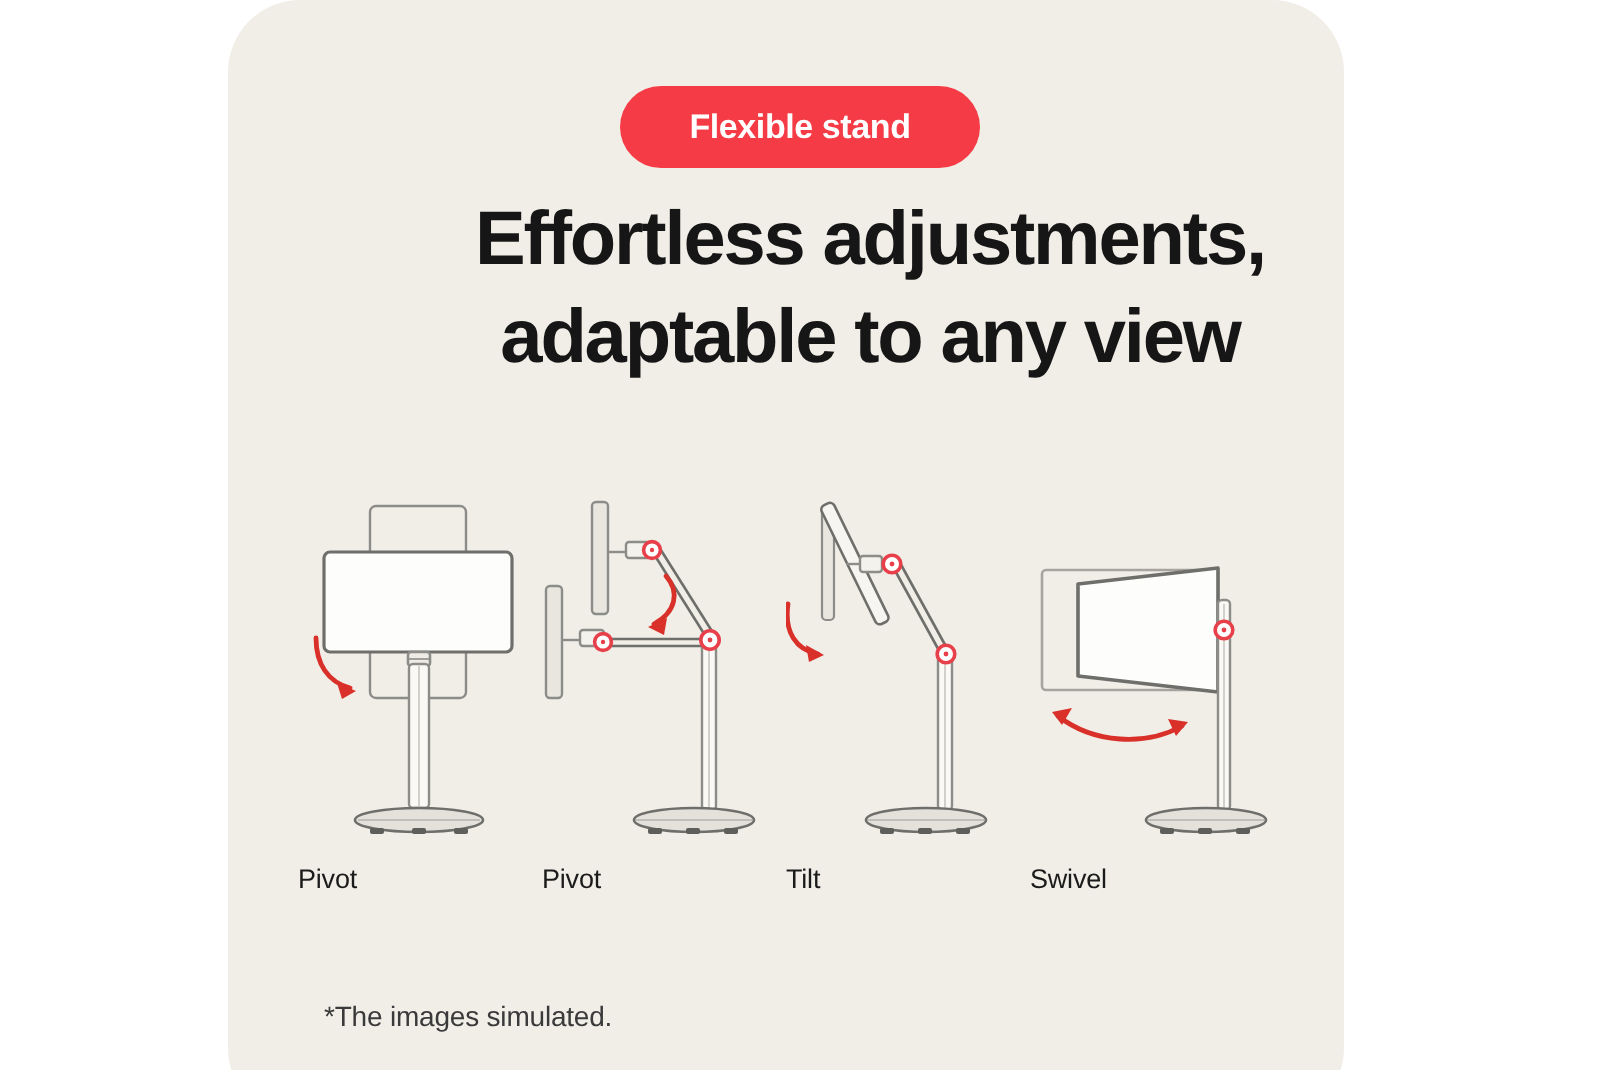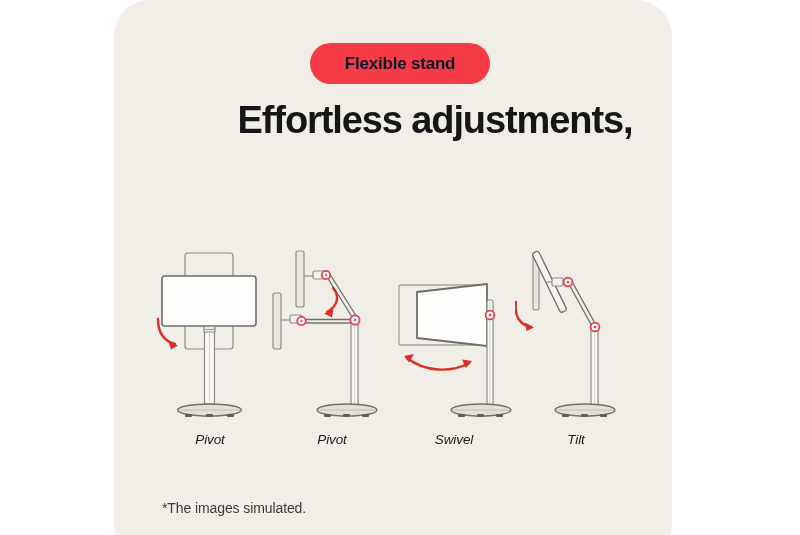--- a/index.html
+++ b/index.html
@@ -9,35 +9,35 @@
     overflow:hidden;position:relative;
   }
   .card{
     position:absolute;left:114px;top:0;width:558px;height:560px;
     background:#F1EEE8;border-radius:36px;overflow:hidden;
   }
   .badge{
     position:absolute;left:196px;top:43px;width:180px;height:41px;
     background:#F53B45;border-radius:21px;
     display:flex;align-items:center;justify-content:center;
-    color:#0f172a;font-size:17px;font-weight:600;letter-spacing:-0.2px;
+    color:#ffffff;font-size:17px;font-weight:600;letter-spacing:-0.2px;
   }
   .headline{
     position:absolute;left:0;top:96px;width:642px;
     text-align:center;color:#161616;
     font-size:38px;font-weight:700;line-height:49px;letter-spacing:-1.1px;
   }
   .headline .l2{display:block;}
   .figures{
     position:absolute;left:0;top:240px;width:558px;height:212px;
     display:flex;align-items:flex-end;justify-content:center;
   }
   .fig{
     width:122px;height:212px;position:relative;
-    display:flex;flex-direction:column;align-items:center;justify-content:flex-end;font-style:italic;
+    display:flex;flex-direction:column;align-items:flex-start;justify-content:flex-end;
   }
   .fig .art{position:absolute;left:0;top:0;width:122px;height:188px;}
   .fig .cap{
     position:relative;font-size:13.5px;color:#1b1b1b;font-weight:400;
     letter-spacing:-0.1px;line-height:16px;padding-bottom:4px;
   }
   .footnote{
     position:absolute;left:48px;top:500px;
     font-size:14px;color:#3a3a3a;letter-spacing:-0.1px;
   }
@@ -46,20 +46,21 @@
 <body>
 
 <div class="card">
 
   <div class="badge">
     <span>Flexible stand</span>
   </div>
 
   <div class="headline">
     <span class="l1">Effortless adjustments,</span>
+    <span class="l2">adaptable to any view</span>
   </div>
 
   <div class="figures">
 
     <div class="fig">
       <svg class="art" viewBox="0 0 122 188">
         <g fill="none" stroke="#8C8C88" stroke-width="1.2">
           <rect x="36" y="13" width="48" height="96" rx="3"></rect>
         </g>
         <rect x="13" y="36" width="94" height="50" rx="3" fill="#FDFDFC" stroke="#6E6E6A" stroke-width="1.6"></rect>
@@ -122,20 +123,57 @@
         <g>
           <path d="M62 48 C69 56, 67 66, 56 72" fill="none" stroke="#D9302A" stroke-width="2.4" stroke-linecap="round"></path>
           <path d="M53 73.5 L62.5 69 L61 77.5 Z" fill="#D9302A"></path>
         </g>
       </svg>
       <div class="cap">Pivot</div>
     </div>
 
     <div class="fig">
       <svg class="art" viewBox="0 0 122 188">
+        <rect x="18" y="14" width="6" height="56" rx="2" fill="#E9E6E0" stroke="#8C8C88" stroke-width="1.1"></rect>
+        <g transform="rotate(-26 34 42)">
+          <rect x="31" y="9" width="7" height="66" rx="2.5" fill="#F7F5F1" stroke="#6E6E6A" stroke-width="1.3"></rect>
+        </g>
+        <g fill="none" stroke="#8C8C88" stroke-width="1.2">
+          <path d="M30 42 h12"></path>
+          <rect x="37" y="38" width="11" height="8" rx="1.5" fill="#F4F2EC"></rect>
+        </g>
+        <g fill="none" stroke="#6E6E6A" stroke-width="1.3">
+          <path d="M53 42.5 L78 88"></path>
+          <path d="M56.5 40.5 L81.5 86"></path>
+        </g>
+        <rect x="76" y="87" width="7" height="78" rx="2" fill="#FAF9F6" stroke="#8C8C88" stroke-width="1.2"></rect>
+        <line x1="79.5" y1="89" x2="79.5" y2="164" stroke="#C9C6C0" stroke-width="0.8"></line>
+        <g>
+          <ellipse cx="70" cy="170" rx="30" ry="6" fill="#E4E1DB" stroke="#6E6E6A" stroke-width="1.3"></ellipse>
+          <path d="M41 170 h58" stroke="#B5B2AC" stroke-width="0.8" fill="none"></path>
+          <rect x="47" y="174" width="7" height="3" rx="1" fill="#5E5E5A"></rect>
+          <rect x="66" y="174" width="7" height="3" rx="1" fill="#5E5E5A"></rect>
+          <rect x="85" y="174" width="7" height="3" rx="1" fill="#5E5E5A"></rect>
+        </g>
+        <g>
+          <circle cx="53" cy="42" r="4.4" fill="#ffffff" stroke="#E8404A" stroke-width="1.8"></circle>
+          <circle cx="53" cy="42" r="1.2" fill="#E8404A"></circle>
+          <circle cx="80" cy="87" r="4.4" fill="#ffffff" stroke="#E8404A" stroke-width="1.8"></circle>
+          <circle cx="80" cy="87" r="1.2" fill="#E8404A"></circle>
+        </g>
+        <g>
+          <path d="M1 62 C-1 76, 5 85, 16 87" fill="none" stroke="#D9302A" stroke-width="2.4" stroke-linecap="round"></path>
+          <path d="M19 87.5 L10 82.5 L11.5 91 Z" fill="#D9302A"></path>
+        </g>
+      </svg>
+      <div class="cap">Tilt</div>
+    </div>
+
+    <div class="fig">
+      <svg class="art" viewBox="0 0 122 188">
         <rect x="6" y="45" width="88" height="60" rx="2" fill="none" stroke="#A7A49E" stroke-width="1.3"></rect>
         <path d="M24 52 L94 44 L94 106 L24 98 Z" fill="#FDFDFC" stroke="#6E6E6A" stroke-width="1.8" stroke-linejoin="round"></path>
         <rect x="94" y="60" width="6" height="105" rx="2" fill="#FAF9F6" stroke="#8C8C88" stroke-width="1.2"></rect>
         <line x1="97" y1="62" x2="97" y2="164" stroke="#C9C6C0" stroke-width="0.8"></line>
         <g>
           <ellipse cx="88" cy="170" rx="30" ry="6" fill="#E4E1DB" stroke="#6E6E6A" stroke-width="1.3"></ellipse>
           <path d="M59 170 h58" stroke="#B5B2AC" stroke-width="0.8" fill="none"></path>
           <rect x="65" y="174" width="7" height="3" rx="1" fill="#5E5E5A"></rect>
           <rect x="84" y="174" width="7" height="3" rx="1" fill="#5E5E5A"></rect>
           <rect x="103" y="174" width="7" height="3" rx="1" fill="#5E5E5A"></rect>
@@ -146,54 +184,17 @@
         </g>
         <g>
           <path d="M14 118 C32 132, 58 133, 76 123" fill="none" stroke="#D9302A" stroke-width="2.4" stroke-linecap="round"></path>
           <path d="M11 116 L21 114 L16 122.5 Z" fill="#D9302A"></path>
           <path d="M79 121 L69 119.5 L73 128 Z" fill="#D9302A"></path>
         </g>
       </svg>
       <div class="cap">Swivel</div>
     </div>
 
-    <div class="fig">
-      <svg class="art" viewBox="0 0 122 188">
-        <rect x="18" y="14" width="6" height="56" rx="2" fill="#E9E6E0" stroke="#8C8C88" stroke-width="1.1"></rect>
-        <g transform="rotate(-26 34 42)">
-          <rect x="31" y="9" width="7" height="66" rx="2.5" fill="#F7F5F1" stroke="#6E6E6A" stroke-width="1.3"></rect>
-        </g>
-        <g fill="none" stroke="#8C8C88" stroke-width="1.2">
-          <path d="M30 42 h12"></path>
-          <rect x="37" y="38" width="11" height="8" rx="1.5" fill="#F4F2EC"></rect>
-        </g>
-        <g fill="none" stroke="#6E6E6A" stroke-width="1.3">
-          <path d="M53 42.5 L78 88"></path>
-          <path d="M56.5 40.5 L81.5 86"></path>
-        </g>
-        <rect x="76" y="87" width="7" height="78" rx="2" fill="#FAF9F6" stroke="#8C8C88" stroke-width="1.2"></rect>
-        <line x1="79.5" y1="89" x2="79.5" y2="164" stroke="#C9C6C0" stroke-width="0.8"></line>
-        <g>
-          <ellipse cx="70" cy="170" rx="30" ry="6" fill="#E4E1DB" stroke="#6E6E6A" stroke-width="1.3"></ellipse>
-          <path d="M41 170 h58" stroke="#B5B2AC" stroke-width="0.8" fill="none"></path>
-          <rect x="47" y="174" width="7" height="3" rx="1" fill="#5E5E5A"></rect>
-          <rect x="66" y="174" width="7" height="3" rx="1" fill="#5E5E5A"></rect>
-          <rect x="85" y="174" width="7" height="3" rx="1" fill="#5E5E5A"></rect>
-        </g>
-        <g>
-          <circle cx="53" cy="42" r="4.4" fill="#ffffff" stroke="#E8404A" stroke-width="1.8"></circle>
-          <circle cx="53" cy="42" r="1.2" fill="#E8404A"></circle>
-          <circle cx="80" cy="87" r="4.4" fill="#ffffff" stroke="#E8404A" stroke-width="1.8"></circle>
-          <circle cx="80" cy="87" r="1.2" fill="#E8404A"></circle>
-        </g>
-        <g>
-          <path d="M1 62 C-1 76, 5 85, 16 87" fill="none" stroke="#D9302A" stroke-width="2.4" stroke-linecap="round"></path>
-          <path d="M19 87.5 L10 82.5 L11.5 91 Z" fill="#D9302A"></path>
-        </g>
-      </svg>
-      <div class="cap">Tilt</div>
-    </div>
-
   </div>
 
   <div class="footnote">*The images simulated.</div>
 
 </div>
 
 </body></html>

